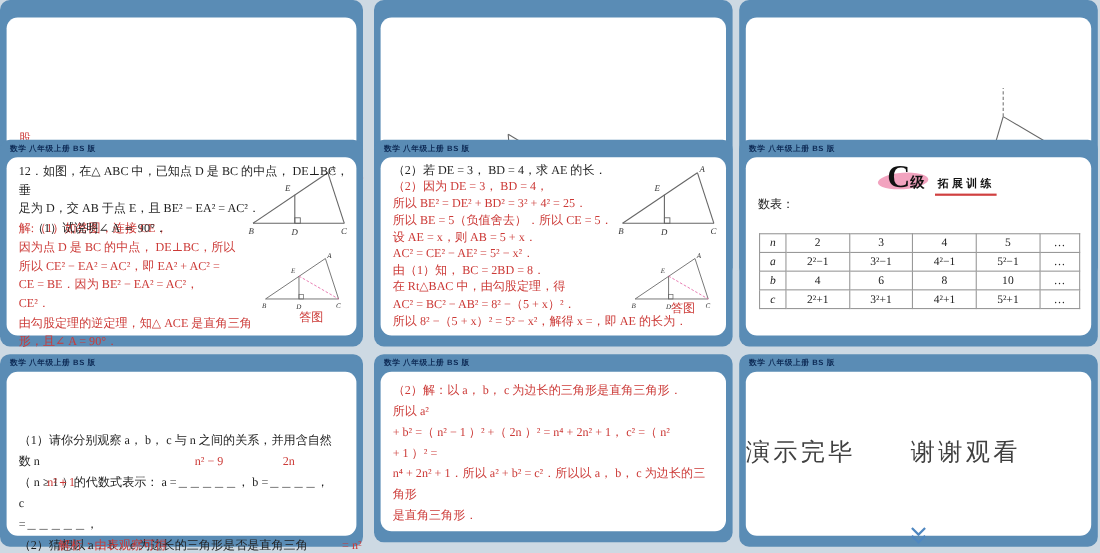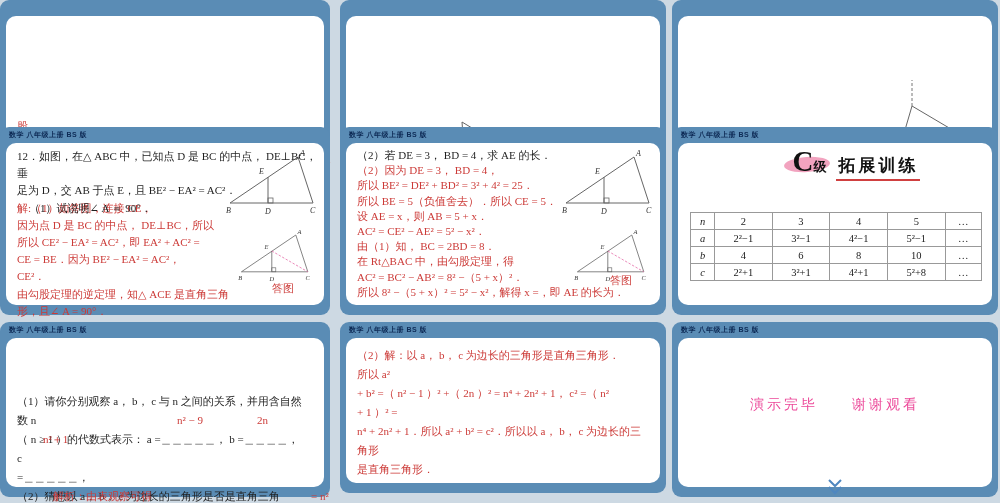--- a/index.html
+++ b/index.html
@@ -22,28 +22,28 @@
   .tri .dgrey{stroke:#777;stroke-dasharray:3,2;}
   .tri text{font-size:8px;font-style:italic;fill:#333;stroke:none;font-family:"Liberation Serif",serif;}
   .tri rect{stroke:#666;fill:none;stroke-width:.8;}
   
   .badge{position:absolute;top:2px;left:0;right:0;text-align:center;white-space:nowrap;}
   .c-wrap{position:relative;display:inline-block;margin-right:2px;margin-left:43px;}
   .c-ellipse{position:absolute;left:-9px;top:12px;width:46px;height:15px;background:#f2a3bf;
              border-radius:50%;transform:rotate(-4deg);}
   .c-letter{position:relative;font-size:29px;font-weight:bold;color:#111;}
   .c-suffix{position:relative;font-size:13px;font-weight:bold;color:#111;}
-  .c-title{display:inline-block;font-size:17px;font-weight:bold;color:#111;letter-spacing:3px;
+  .c-title{display:inline-block;font-size:10px;font-weight:bold;color:#111;letter-spacing:3px;
            border-bottom:2.5px solid #d04040;padding:0 2px 2px 2px;margin-left:8px;}
   
   table.grid{border-collapse:collapse;width:292px;margin:0 auto;font-size:10.5px;color:#222;}
   table.grid td{border:1px solid #999;text-align:center;height:16px;padding:0 2px;}
   table.grid td.v{font-style:italic;}
-  .end-text{position:absolute;top:58px;left:0;right:0;text-align:center;font-size:14px;
-            letter-spacing:3px;color:#ec4899;font-family:"Liberation Sans","DejaVu Sans",sans-serif;}
+  .end-text{position:absolute;top:58px;left:0;right:0;font-size:22px;
+            letter-spacing:3px;color:#404040;font-family:"Liberation Sans","DejaVu Sans",sans-serif;}
   .chev{position:absolute;left:50%;bottom:-8px;margin-left:-8px;}
   .chev path{stroke:#4f87c0;stroke-width:2;fill:none;}
 </style>
 </head>
 <body>
 
 <div class="slide" style="left:0;top:-130;width:330px;height:252px;">
   <div class="paper">
     <div class="txt red" style="top:101px;line-height:18.5px;">
       <div class="ln">股</div>
@@ -185,20 +185,21 @@
   </div>
 </div>
 
 <div class="slide" style="left:672px;top:127px;width:326px;height:188px;">
   <div class="ribbon">数学 八年级上册 BS 版</div>
   <div class="paper">
     <div class="badge">
       <span class="c-wrap"><i class="c-ellipse"></i><b class="c-letter">C</b><b class="c-suffix">级</b></span><span class="c-title">拓展训练</span>
     </div>
     <div class="txt" style="top:34px;line-height:18px;">
+      <div class="ln blk">数表：</div>
     </div>
     <table class="grid" style="position:absolute;left:12px;top:69px;">
       <tbody>
           <tr>
         <td class="v">n</td>
         <td>2</td>
         <td>3</td>
         <td>4</td>
         <td>5</td>
         <td>…</td>
@@ -217,21 +218,21 @@
         <td>6</td>
         <td>8</td>
         <td>10</td>
         <td>…</td>
       </tr>
       <tr>
         <td class="v">c</td>
         <td>2²+1</td>
         <td>3²+1</td>
         <td>4²+1</td>
-        <td>5²+8</td>
+        <td>5²+1</td>
         <td>…</td>
       </tr>
     </tbody>
       </table>
   </div>
 </div>
 
 <div class="slide" style="left:0;top:322px;width:330px;height:175px;">
   <div class="ribbon">数学 八年级上册 BS 版</div>
   <div class="paper">

